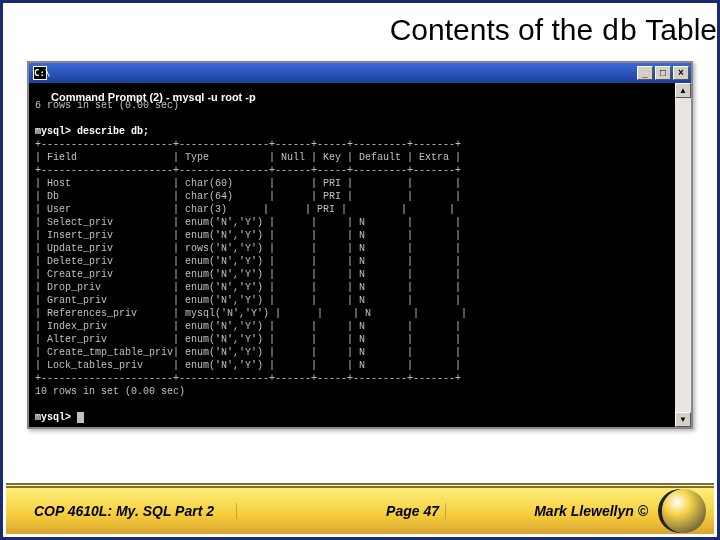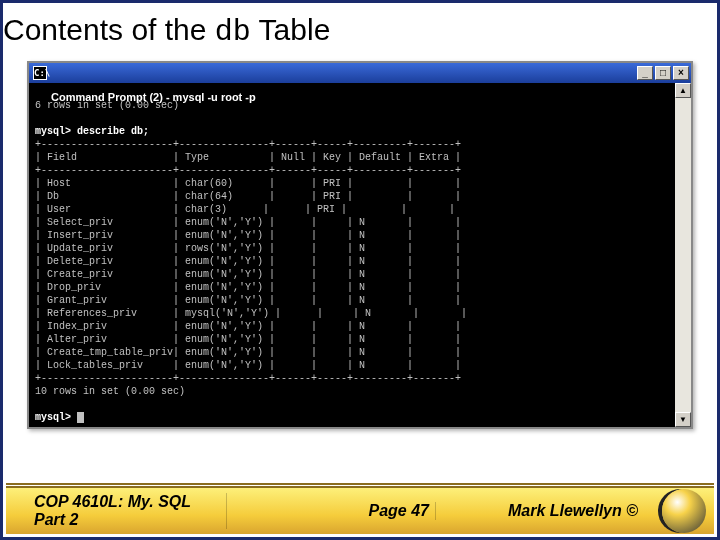--- a/index.html
+++ b/index.html
@@ -5,21 +5,21 @@
   * { margin: 0; padding: 0; box-sizing: border-box; }
   body {
     width: 720px;
     height: 540px;
     background: #fff;
     font-family: Arial, sans-serif;
     position: relative;
     border: 3px solid #1a2a6c;
   }
   .slide-title {
-    text-align: left;
+    text-align: right;
     font-size: 30px;
     padding: 10px 0 6px;
     font-weight: normal;
     color: #000;
   }
   .slide-title .mono {
     font-family: "Courier New", monospace;
   }
   .terminal-wrap {
     margin: 6px 24px 0 24px;
@@ -91,25 +91,24 @@
   }
   .sb-track { flex:1; background:#e8e6de; }
   .footer-bar {
     position: absolute;
     left: 3px; right: 3px; bottom: 3px;
     height: 48px;
     background: linear-gradient(to bottom, #fdf07a 0%, #f5cc3b 60%, #d9a52f 100%);
     border-top: 2px solid #8a6d1f;
     display: flex;
     align-items: center;
-    font-size: 16px;
+    font-size: 14px;
     font-weight: bold;
     font-style: italic;
     color: #000;
-    gap: 10px;
   }
   .footer-bar .fcell {
     flex: 1;
     text-align: right;
     border-right: 1px solid rgba(0,0,0,.2);
     padding: 0 6px;
   }
   .footer-bar .fcell:first-child { text-align: left; padding-left: 28px; }
   .footer-bar .flogo {
     width: 60px; height: 48px;

